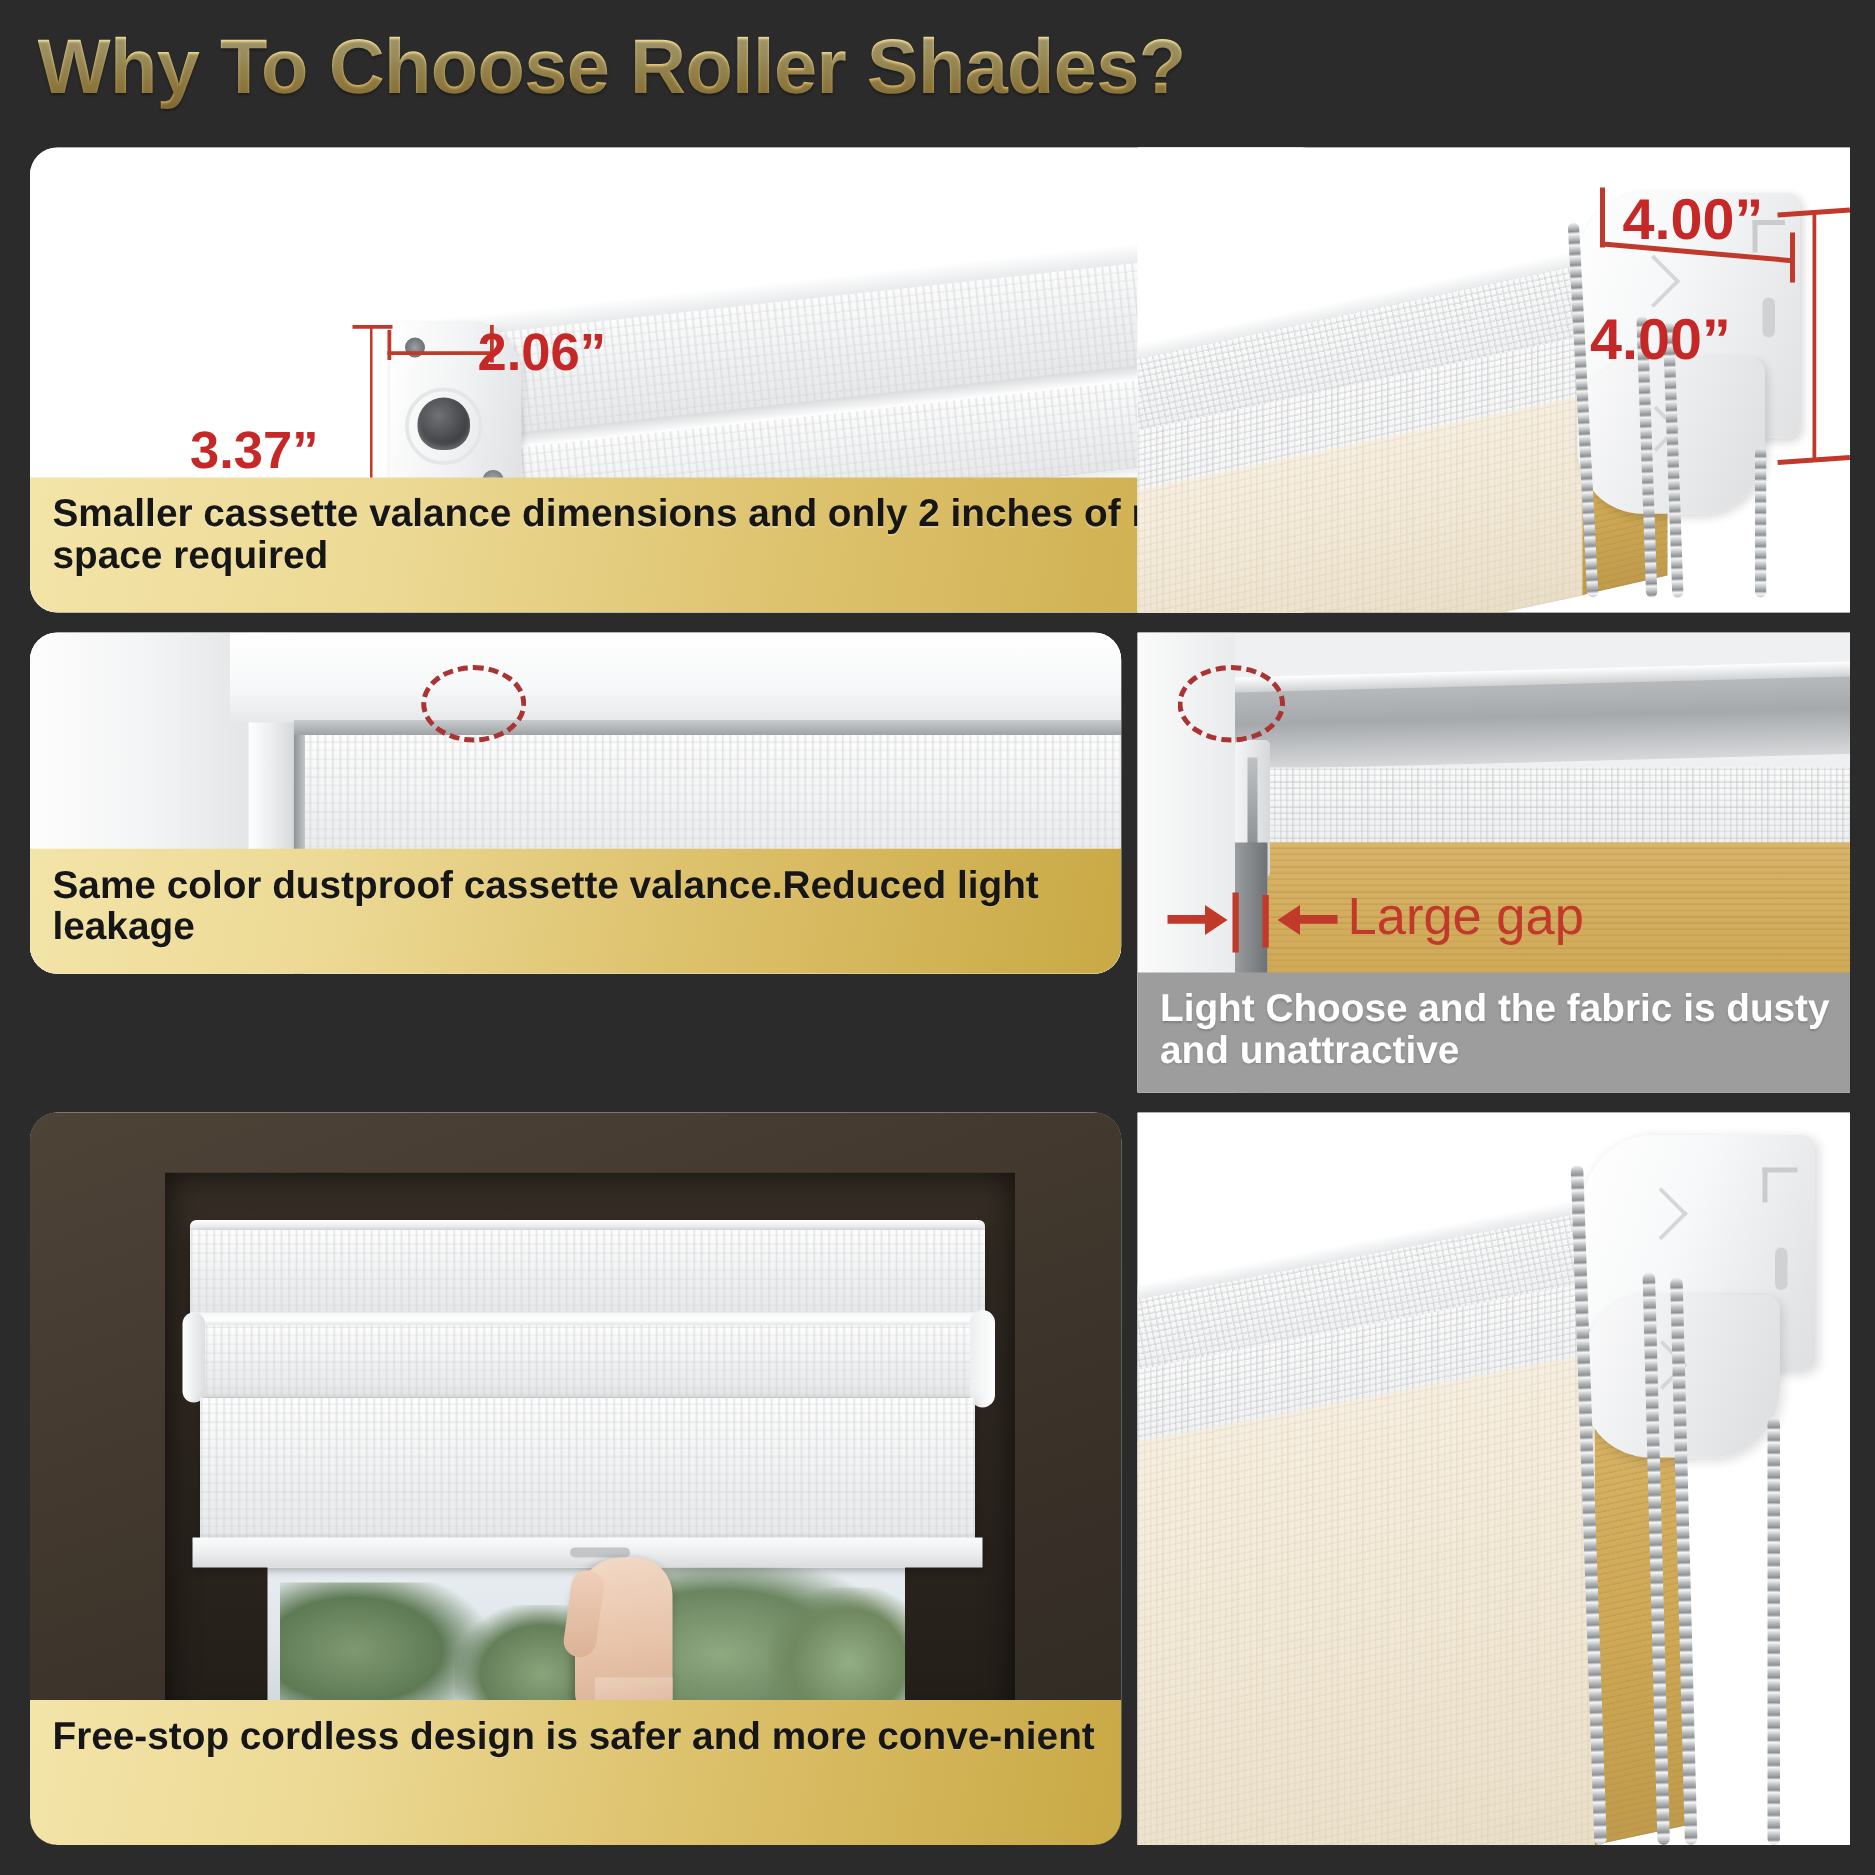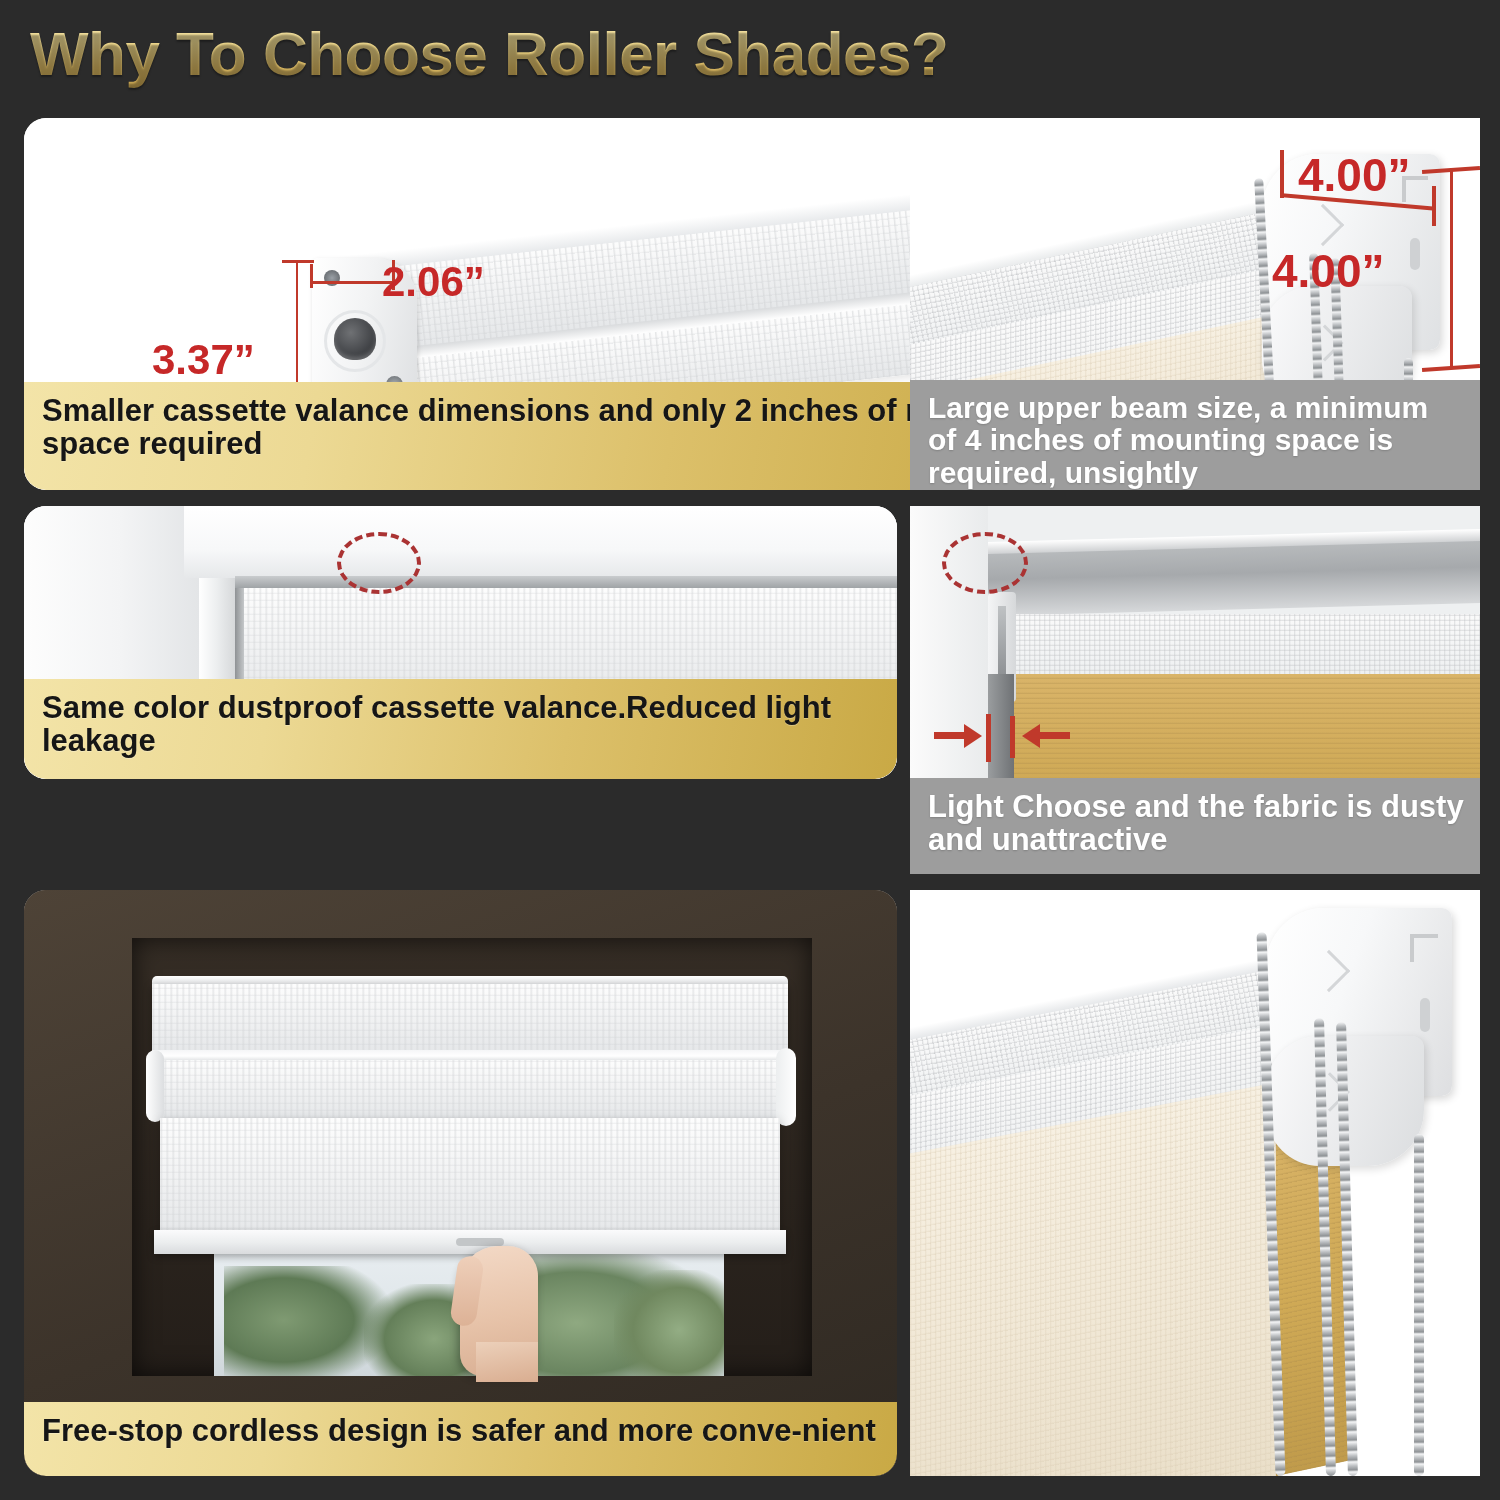--- a/index.html
+++ b/index.html
@@ -271,21 +271,20 @@
       <div class="dim-line" style="left:370px; top:32px; width:4px; height:48px;"></div>
       <div class="dim-line" style="left:522px; top:68px; width:4px; height:40px;"></div>
       <div class="dim-label" style="left:388px; top:30px; font-size:46px;">4.00”</div>
 
       <div class="dim-line" style="left:540px; top:50px; width:3px; height:200px;"></div>
       <div class="dim-line" style="left:512px; top:50px; width:58px; height:4px; transform:rotate(-4deg);"></div>
       <div class="dim-line" style="left:512px; top:248px; width:58px; height:4px; transform:rotate(-4deg);"></div>
       <div class="dim-label" style="left:362px; top:126px; font-size:46px;">4.00”</div>
     </div>
 
-    <div class="caption gray" style="height:110px; font-size:30px;">Large upper beam size, a minimum of 4 inches of mounting space is required, unsightly</div>
   </div>
 
   <div class="panel left" style="left:24px; top:506px; width:873px; height:273px;">
     <div class="photo" style="background:#f4f5f6;">
 
       <div style="position:absolute; left:0; top:0; width:175px; height:100%;
                   background:linear-gradient(90deg,#fdfdfd 0%,#f3f4f5 55%,#e3e5e7 100%);"></div>
       <div style="position:absolute; left:175px; top:0; width:36px; height:100%;
                   background:linear-gradient(90deg,#ffffff,#eceeef,#d6d8da);"></div>
 
@@ -357,20 +356,21 @@
       <div class="dim-line" style="left:76px; top:208px; width:5px; height:48px;"></div>
       <div class="dim-line" style="left:100px; top:210px; width:5px; height:42px;"></div>
       <div style="position:absolute; left:24px; top:226px; width:36px; height:7px; background:#c0392b;"></div>
       <div style="position:absolute; left:54px; top:218px; width:0; height:0;
                   border-left:18px solid #c0392b; border-top:12px solid transparent;
                   border-bottom:12px solid transparent;"></div>
       <div style="position:absolute; left:124px; top:226px; width:36px; height:7px; background:#c0392b;"></div>
       <div style="position:absolute; left:112px; top:218px; width:0; height:0;
                   border-right:18px solid #c0392b; border-top:12px solid transparent;
                   border-bottom:12px solid transparent;"></div>
+      <div class="ann-label" style="left:168px; top:203px; font-size:42px;">Large gap</div>
     </div>
 
     <div class="caption gray" style="height:96px;">Light Choose and the fabric is dusty and unattractive</div>
   </div>
 
   <div class="panel left" style="left:24px; top:890px; width:873px; height:586px;">
     <div class="photo" style="background:#4a4035;">
 
       <div style="position:absolute; left:0; top:0; width:100%; height:100%;
                   background:linear-gradient(160deg,#4e4337 0%,#3c332a 55%,#2f2922 100%);"></div>
@@ -420,21 +420,21 @@
                   background:linear-gradient(170deg,#f3d9c6 0%,#e7c3a9 55%,#d8ae92 100%);
                   border-radius: 38px 30px 18px 22px;
                   box-shadow: -2px 2px 8px rgba(0,0,0,0.3);"></div>
       <div style="position:absolute; left:430px; top:366px; width:26px; height:70px;
                   background:linear-gradient(170deg,#efd0bb,#dcb195);
                   border-radius: 14px; transform:rotate(8deg);"></div>
       <div style="position:absolute; left:452px; top:452px; width:62px; height:40px;
                   background:linear-gradient(170deg,#ecd0ba,#d9ad90);"></div>
     </div>
 
-    <div class="caption gold" style="height:74px;">Free-stop cordless design is safer and more conve-nient</div>
+    <div class="caption gold" style="height:116px;">Free-stop cordless design is safer and more conve-nient</div>
   </div>
 
   <div class="panel right" style="left:910px; top:890px; width:570px; height:586px;">
     <div class="photo" style="background:#ffffff;">
 
       <div class="fabric-mesh" style="position:absolute; left:-50px; top:62px; width:480px; height:78px;
                   transform: rotate(-11deg); transform-origin:right center;
                   box-shadow:0 2px 6px rgba(0,0,0,0.10);"></div>
       <div style="position:absolute; left:-50px; top:54px; width:480px; height:12px;
                   transform: rotate(-11deg); transform-origin:right center;

